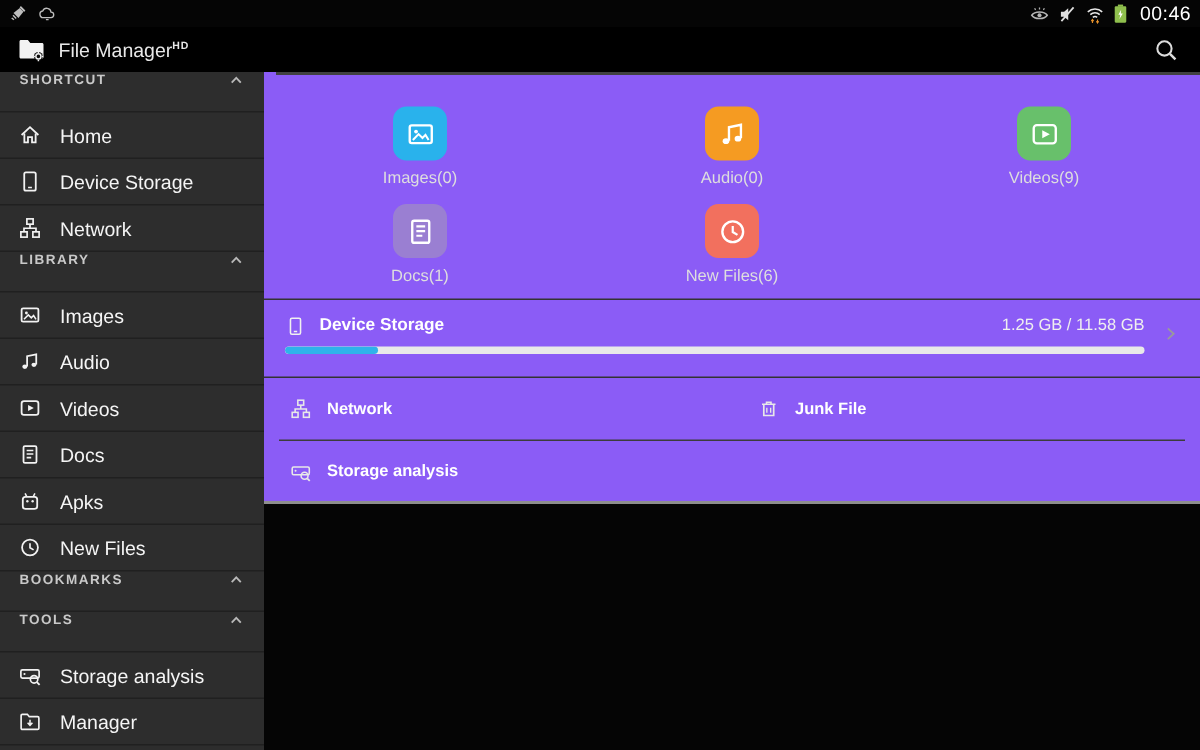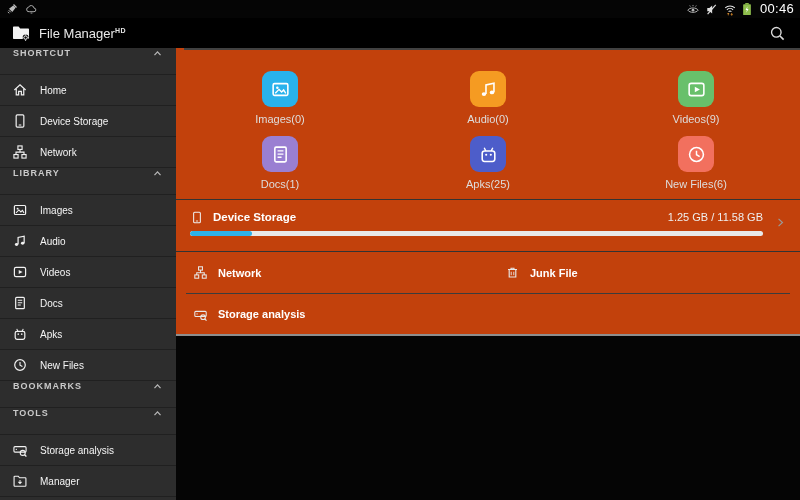--- a/index.html
+++ b/index.html
@@ -25,24 +25,24 @@
 
   
   .sidebar { width:176px; background:#2d2d2d; flex-shrink:0; }
   .sec { height:27px; display:flex; align-items:flex-start; padding:0 13px;
          border-bottom:1px solid #202020; cursor:default; }
   .sec-label { font-size:9px; font-weight:bold; color:#c9c9c9; letter-spacing:1px; }
   .sec-sp { flex:1; }
   .item { height:31px; display:flex; align-items:center; padding:0 12px;
           border-bottom:1px solid #202020; color:#fafafa; }
   .item .ic { color:#f2f2f2; margin-right:12px; }
-  .i-label { font-size:10px; color:#f5f5f5; }
-
-  
-  .content { flex:1; background:#c2410c; display:flex; flex-direction:column; }
+  .i-label { font-size:13px; color:#f5f5f5; }
+
+  
+  .content { flex:1; background:#8b5cf6; display:flex; flex-direction:column; }
   .topline { margin-left:8px; border-top:2px solid #414141; height:0; }
   .cats { padding-top:21px; display:grid; grid-template-columns:1fr 1fr 1fr; row-gap:10px; }
   .cat { display:flex; flex-direction:column; align-items:center; }
   .cat-ic { width:36px; height:36px; border-radius:9px; display:flex; align-items:center;
             justify-content:center; color:#fff; }
   .cat-label { margin-top:5px; font-size:11px; color:#dedede; height:14px; line-height:14px; }
 
   .hdiv { height:1px; background:#333; }
   .d1 { margin-top:8px; }
 
@@ -328,28 +328,20 @@
       </div>
       <div class="cat">
         <div class="cat-ic" style="background: rgb(154, 127, 210);">
           <svg class="ic" width="21" height="21" viewBox="0 0 20 20">
               <use href="#i-docs"></use>
             </svg>
         </div>
         <div class="cat-label">Docs(1)</div>
       </div>
       <div class="cat">
-        <div class="cat-ic" style="background: rgb(77, 93, 202);">
-          <svg class="ic" width="21" height="21" viewBox="0 0 20 20">
-              <use href="#i-apks"></use>
-            </svg>
-        </div>
-        <div class="cat-label">Apks(25)</div>
-      </div>
-      <div class="cat">
         <div class="cat-ic" style="background: rgb(242, 112, 94);">
           <svg class="ic" width="21" height="21" viewBox="0 0 20 20">
               <use href="#i-clock"></use>
             </svg>
         </div>
         <div class="cat-label">New Files(6)</div>
       </div>
     </div>
 
     <div class="hdiv d1"></div>

